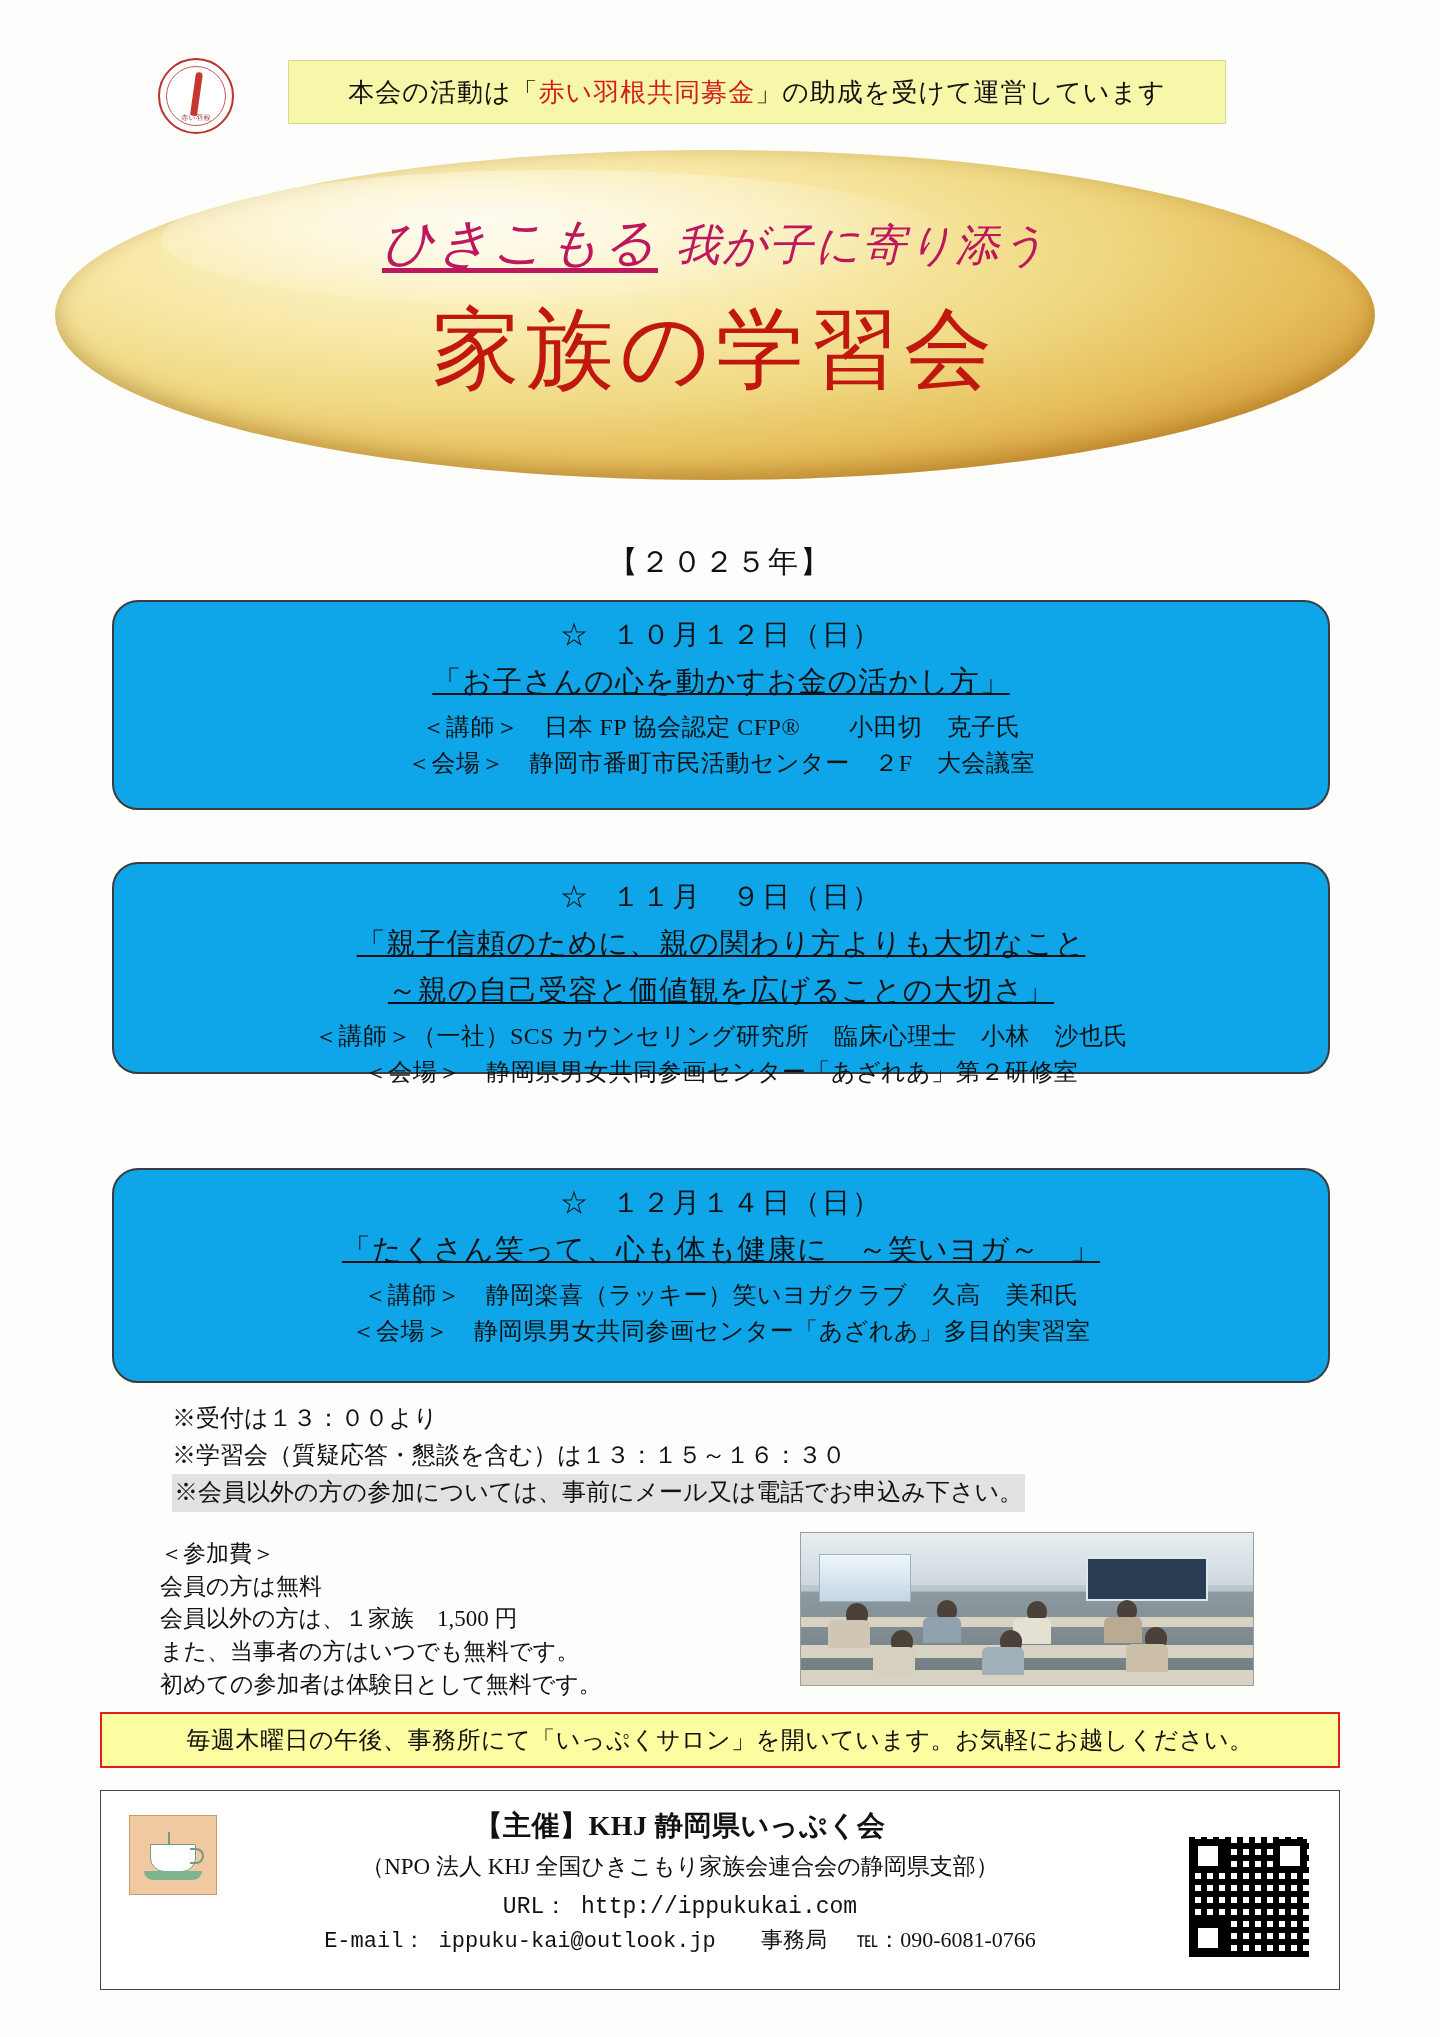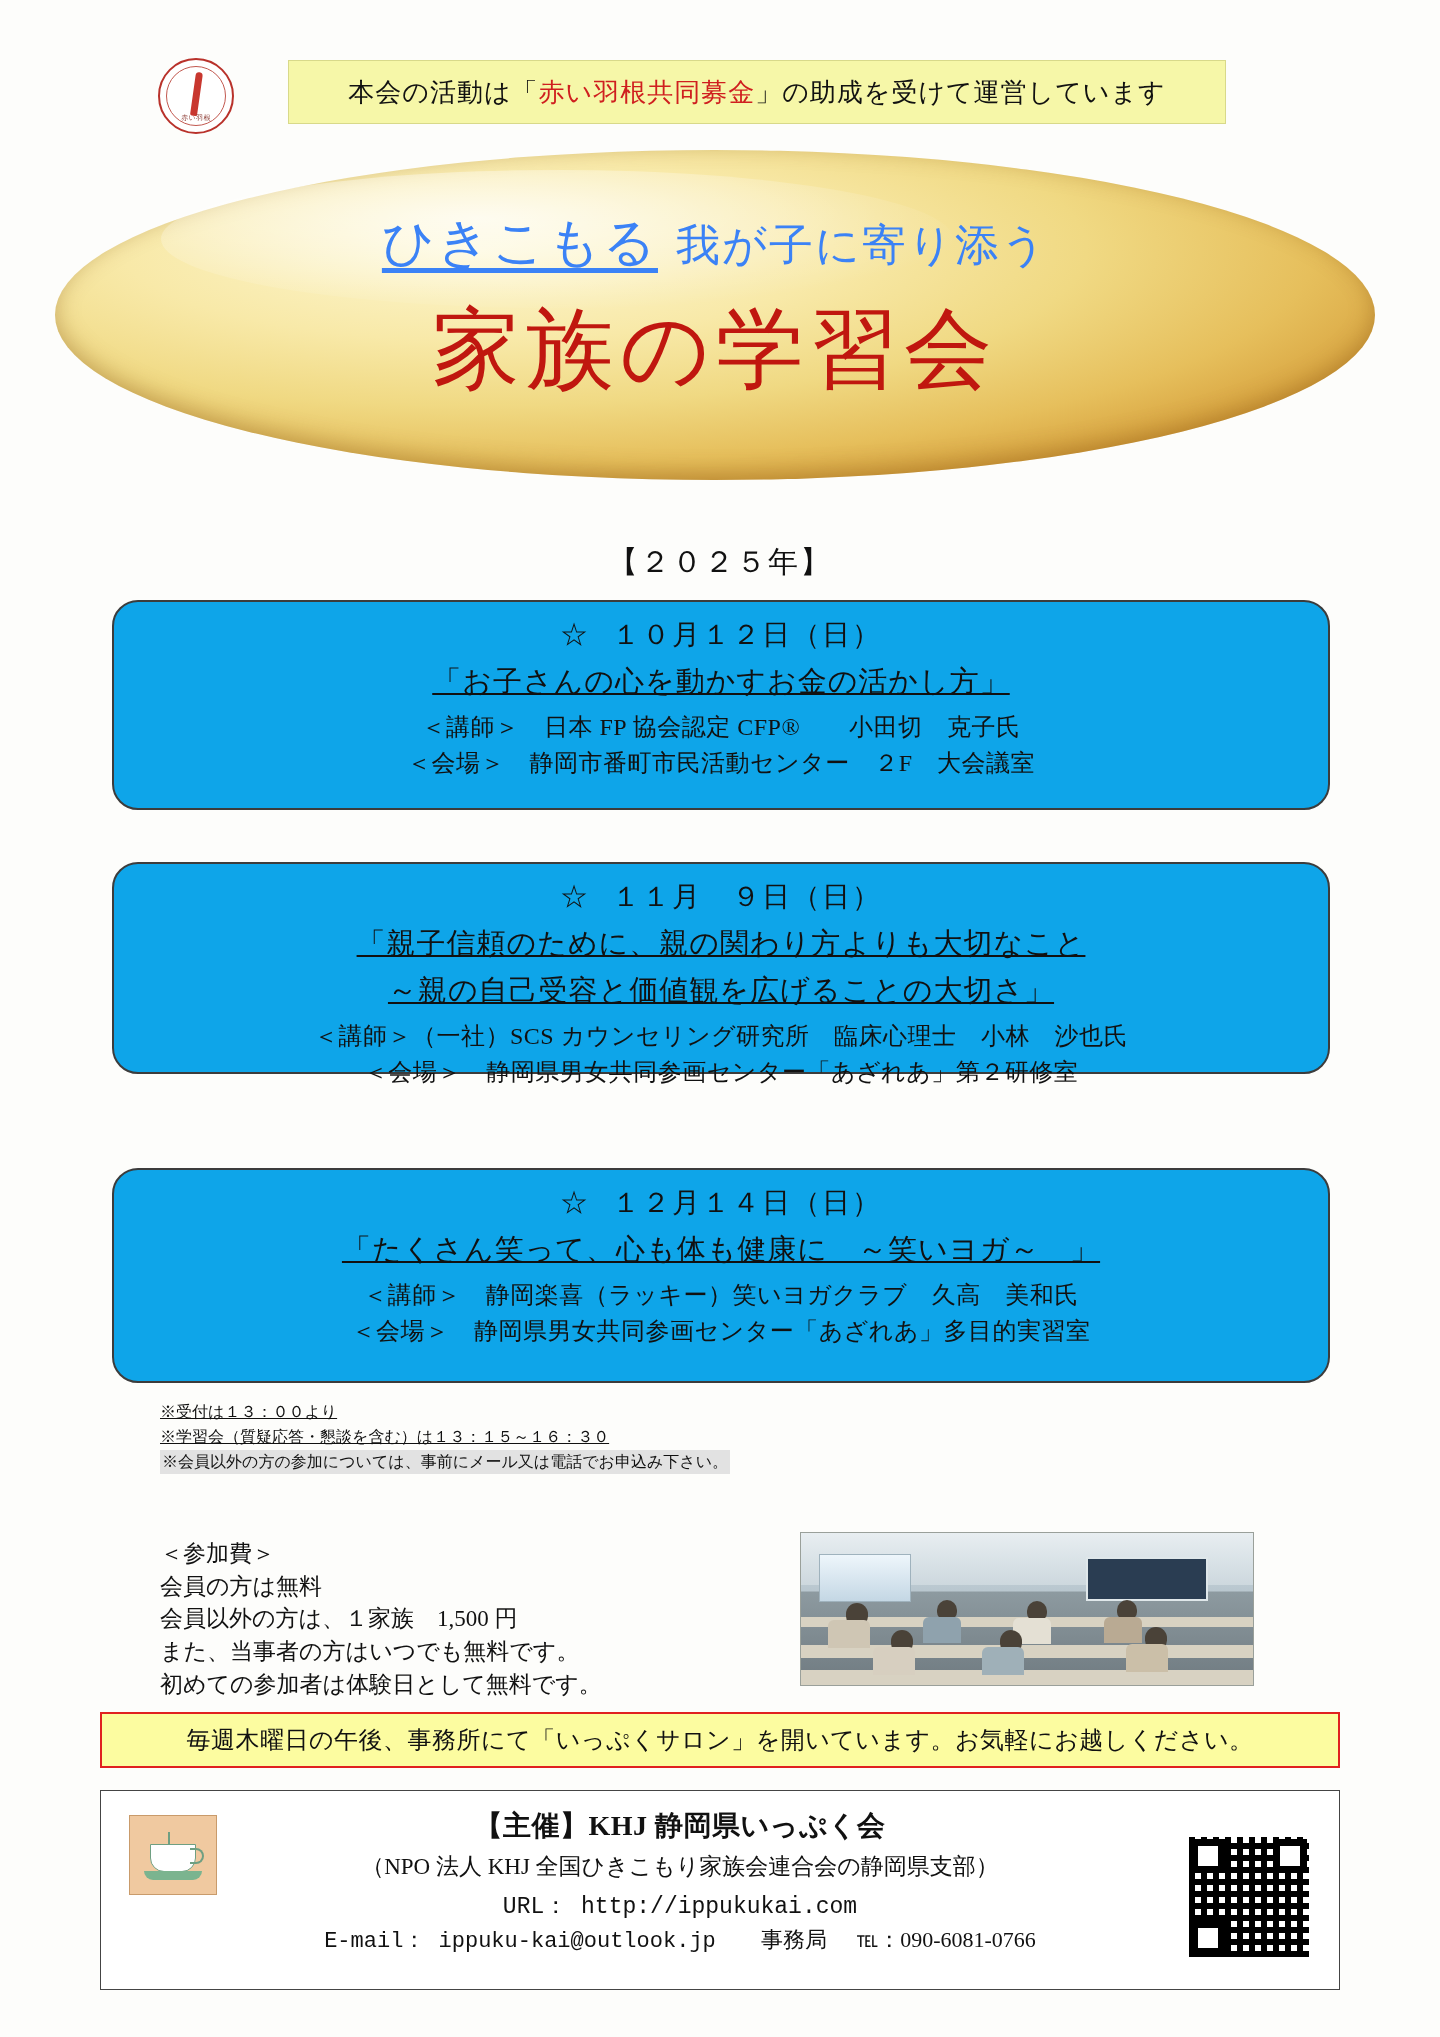--- a/index.html
+++ b/index.html
@@ -105,23 +105,24 @@
     border-radius: 50%;
     background: radial-gradient(ellipse at 40% 35%, rgba(255,255,255,.75) 0%, rgba(255,255,255,.12) 60%, rgba(255,255,255,0) 75%);
     pointer-events: none;
   }
   .title-line1 {
     position: absolute;
     left: 0; right: 0;
     top: 58px;
     text-align: center;
     font-size: 52px;
-    color: #3b82f6;
+    color: #be185d;
     letter-spacing: 2px;
     white-space: nowrap;
+    font-style: italic;
   }
   .title-line1 .ul {
     text-decoration: underline;
     text-underline-offset: 8px;
   }
   .title-line1 .sub {
     font-size: 44px;
     margin-left: 18px;
   }
   .title-line2 {
@@ -179,26 +180,25 @@
     letter-spacing: .5px;
     line-height: 1.5;
   }
   #session-1 { top: 600px; height: 210px; }
   #session-2 { top: 862px; height: 212px; }
   #session-3 { top: 1168px; height: 215px; }
 
   
   .notes {
     position: absolute;
-    left: 160px;
+    left: 172px;
     top: 1400px;
     width: 1130px;
-    font-size: 16px;
+    font-size: 24px;
     line-height: 1.55;
-    text-decoration: underline;
   }
   .notes .hl {
     background: #e2e2e2;
     display: inline-block;
     padding: 0 2px;
   }
 
   .fee {
     position: absolute;
     left: 160px;

